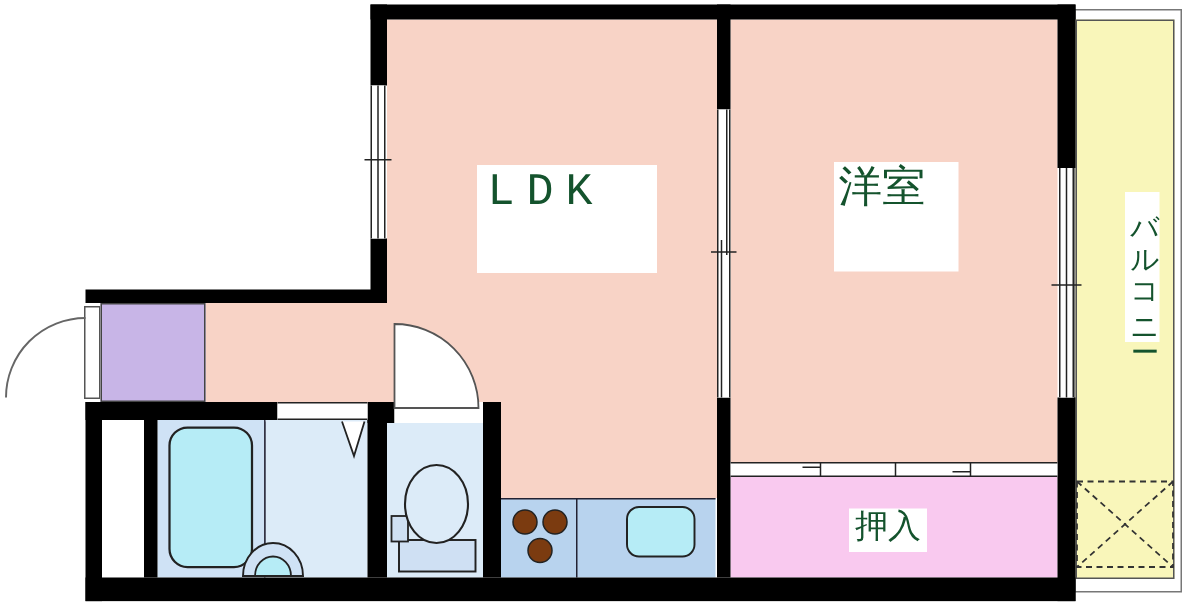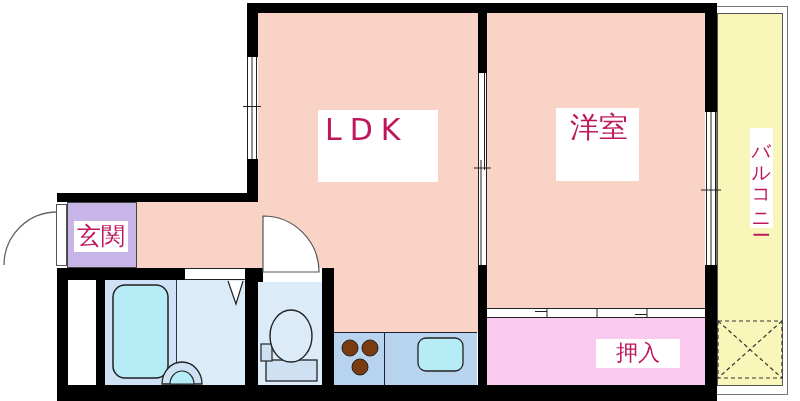--- a/index.html
+++ b/index.html
@@ -31,27 +31,27 @@
   .win-left{left:247px;top:57px;width:10px;height:102px;border-left:1px solid #222;border-right:1px solid #222;}
   .slider-part{left:478px;top:73px;width:9px;height:192px;border-left:1px solid #222;border-right:1px solid #222;}
   .win-right{left:706px;top:112px;width:10px;height:153px;border-left:1px solid #222;border-right:1px solid #222;}
   .fusuma{left:487px;top:308px;width:218px;height:10px;border-top:1px solid #222;border-bottom:1px solid #222;}
   .bath-doorway{left:185px;top:268px;width:60px;height:12px;border-top:1px solid #222;border-bottom:1px solid #222;}
   .toilet-doorway{left:263px;top:268px;width:59px;height:14px;}
   .door-leaf{left:56px;top:204px;width:11px;height:62px;border:1px solid #555;}
   
   #fixtures{position:absolute;left:0;top:0;z-index:3;}
   
-  .lbl{position:absolute;z-index:4;background:#fff;color:#be185d;line-height:1.12;}
+  .lbl{position:absolute;z-index:4;background:#fff;color:#14532d;line-height:1.12;font-family:Liberation Mono, monospace;}
   .lbl-ldk{left:318px;top:110px;width:120px;height:72px;padding:3px 0 0 7px;font-size:30px;}
   .lbl-ldk .l1{letter-spacing:8px;}
   .lbl-ldk .l2{font-size:28px;letter-spacing:1px;}
-  .lbl-you{left:556px;top:108px;width:83px;height:73px;padding:3px 0 0 3px;font-size:29px;text-align:center;}
+  .lbl-you{left:556px;top:108px;width:83px;height:73px;padding:3px 0 0 3px;font-size:29px;}
   .lbl-gen{left:74px;top:221px;padding:2px 3px;font-size:24px;}
-  .lbl-oshi{left:596px;top:339px;padding:2px 20px;font-size:22px;}
+  .lbl-oshi{left:566px;top:339px;padding:2px 4px;font-size:22px;}
   .lbl-bal{left:750px;top:128px;padding:2px 1px;font-size:19px;
            writing-mode:vertical-rl;text-orientation:upright;letter-spacing:2px;}
   .l1,.l2{display:block;}
 </style>
 </head>
 <body>
 
 <div id="plan">
 
   <div class="abs balcony-outer"></div>
@@ -138,17 +138,16 @@
       <line x1="782" y1="321" x2="718" y2="378"></line>
     </g>
   </svg>
 
   <div class="lbl lbl-ldk">
     <span class="l1">LDK</span>
   </div>
   <div class="lbl lbl-you">
     <span class="l1">洋室</span>
   </div>
-  <div class="lbl lbl-gen">玄関</div>
   <div class="lbl lbl-oshi">押入</div>
   <div class="lbl lbl-bal">バルコニー</div>
 
 </div>
 
 </body></html>

